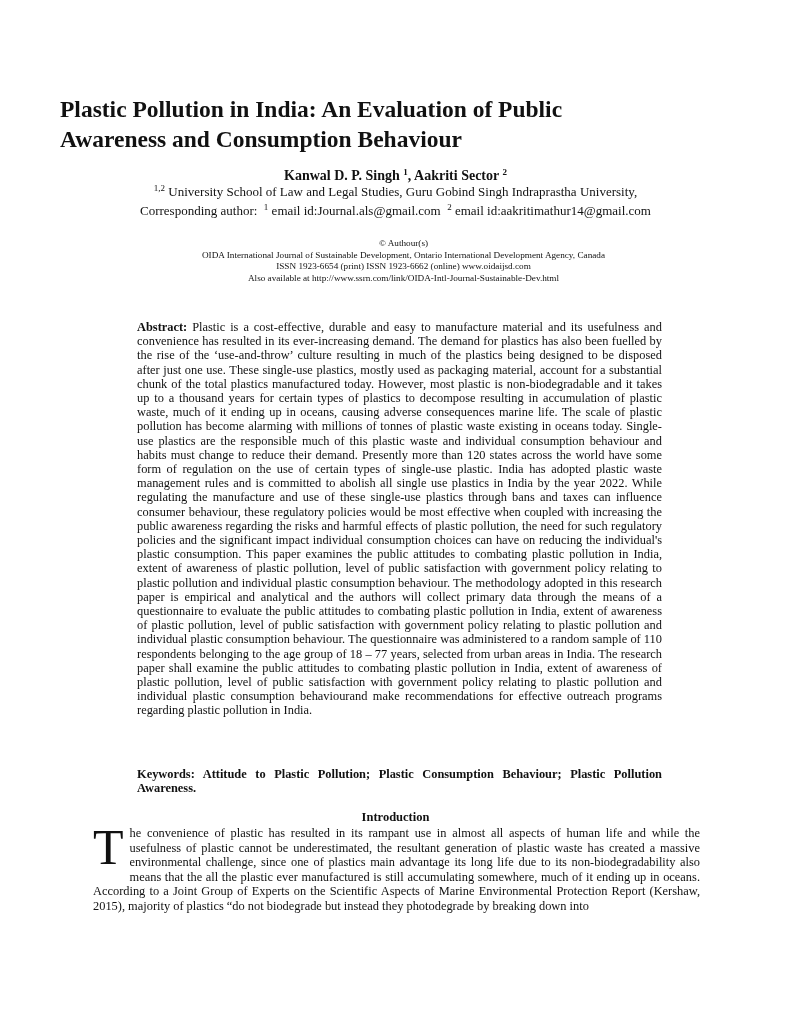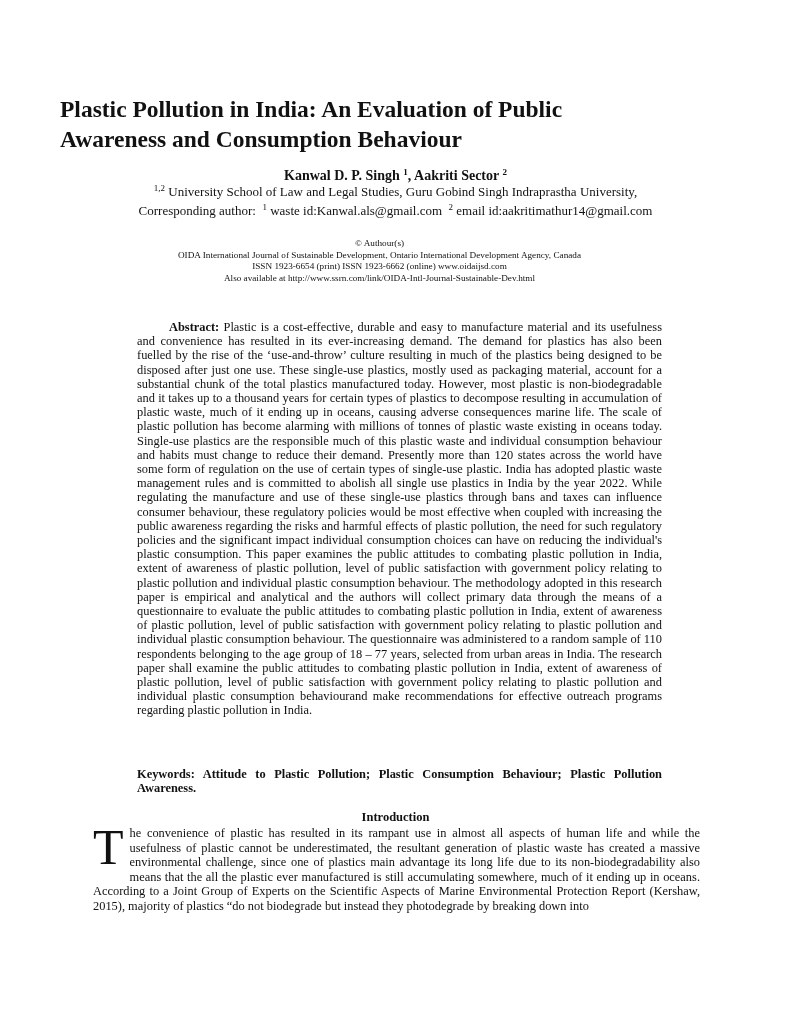--- a/index.html
+++ b/index.html
@@ -6,25 +6,25 @@
   body { width: 791px; height: 1024px; position: relative; overflow: hidden;
          font-family: "Liberation Serif", "DejaVu Serif", serif; color: #111; }
   .page { position: absolute; left: 0; top: 0; width: 791px; height: 1024px; }
   .title { position: absolute; left: 60px; width: 671px; top: 94px; 
            font-weight: bold; font-size: 23.5px; line-height: 30px; margin: 0; }
   .authors { position: absolute; left: 60px; width: 671px; top: 163px; text-align: center;
              font-weight: bold; font-size: 14px; line-height: 18px; }
   .authors sup, .affil sup { font-size: 9px; vertical-align: 5px; }
   .affil { position: absolute; left: 60px; width: 671px; top: 181px; text-align: center;
            font-size: 13px; line-height: 15.5px; }
-  .copyright { position: absolute; left: 44px; width: 671px; top: 238px; text-align: center;
+  .copyright { position: absolute; left: 68px; width: 671px; top: 238px; text-align: center;
                font-size: 9.2px; line-height: 11.5px; }
   .abstract { position: absolute; left: 137px; width: 525px; top: 320px;
               font-size: 12.4px; line-height: 14.2px; text-align: justify; margin: 0; }
-  .abstract b { font-weight: bold; margin-left: 32px; }
+  .abstract b { font-weight: bold; }
   .keywords { position: absolute; left: 137px; width: 525px; top: 767px;
               font-size: 12.4px; line-height: 14.2px; text-align: justify; margin: 0; font-weight: bold; }
   .intro-heading { position: absolute; left: 60px; width: 671px; top: 810px; text-align: center;
                    font-weight: bold; font-size: 12.5px; line-height: 15px; margin: 0; font-family: Liberation Serif, serif; }
   .intro { position: absolute; left: 93px; width: 607px; top: 826px;
            font-size: 12.4px; line-height: 14.6px; text-align: justify; margin: 0; }
   .dropcap { float: left; font-size: 50px; line-height: 40px; height: 44px; margin: 1px 6px 0 0;
              font-family: "Liberation Serif", serif; }
 </style>
 </head>
@@ -45,21 +45,21 @@
   </div>
 
   <div class="affil">
     <div>
       <sup>1,2</sup>
       <span>University School of Law and Legal Studies, Guru Gobind Singh Indraprastha University,</span>
     </div>
     <div>
       <span>Corresponding author:</span>&nbsp;
       <sup>1</sup>
-      <span>waste id:Kanwal.als@gmail.com</span>&nbsp;
+      <span>email id:Journal.als@gmail.com</span>&nbsp;
       <sup>2</sup>
       <span>email id:aakritimathur14@gmail.com</span>
     </div>
   </div>
 
   <div class="copyright">
     <div>© Authour(s)</div>
     <div>OIDA International Journal of Sustainable Development, Ontario International Development Agency, Canada</div>
     <div>ISSN 1923-6654 (print) ISSN 1923-6662 (online) www.oidaijsd.com</div>
     <div>Also available at http://www.ssrn.com/link/OIDA-Intl-Journal-Sustainable-Dev.html</div>

